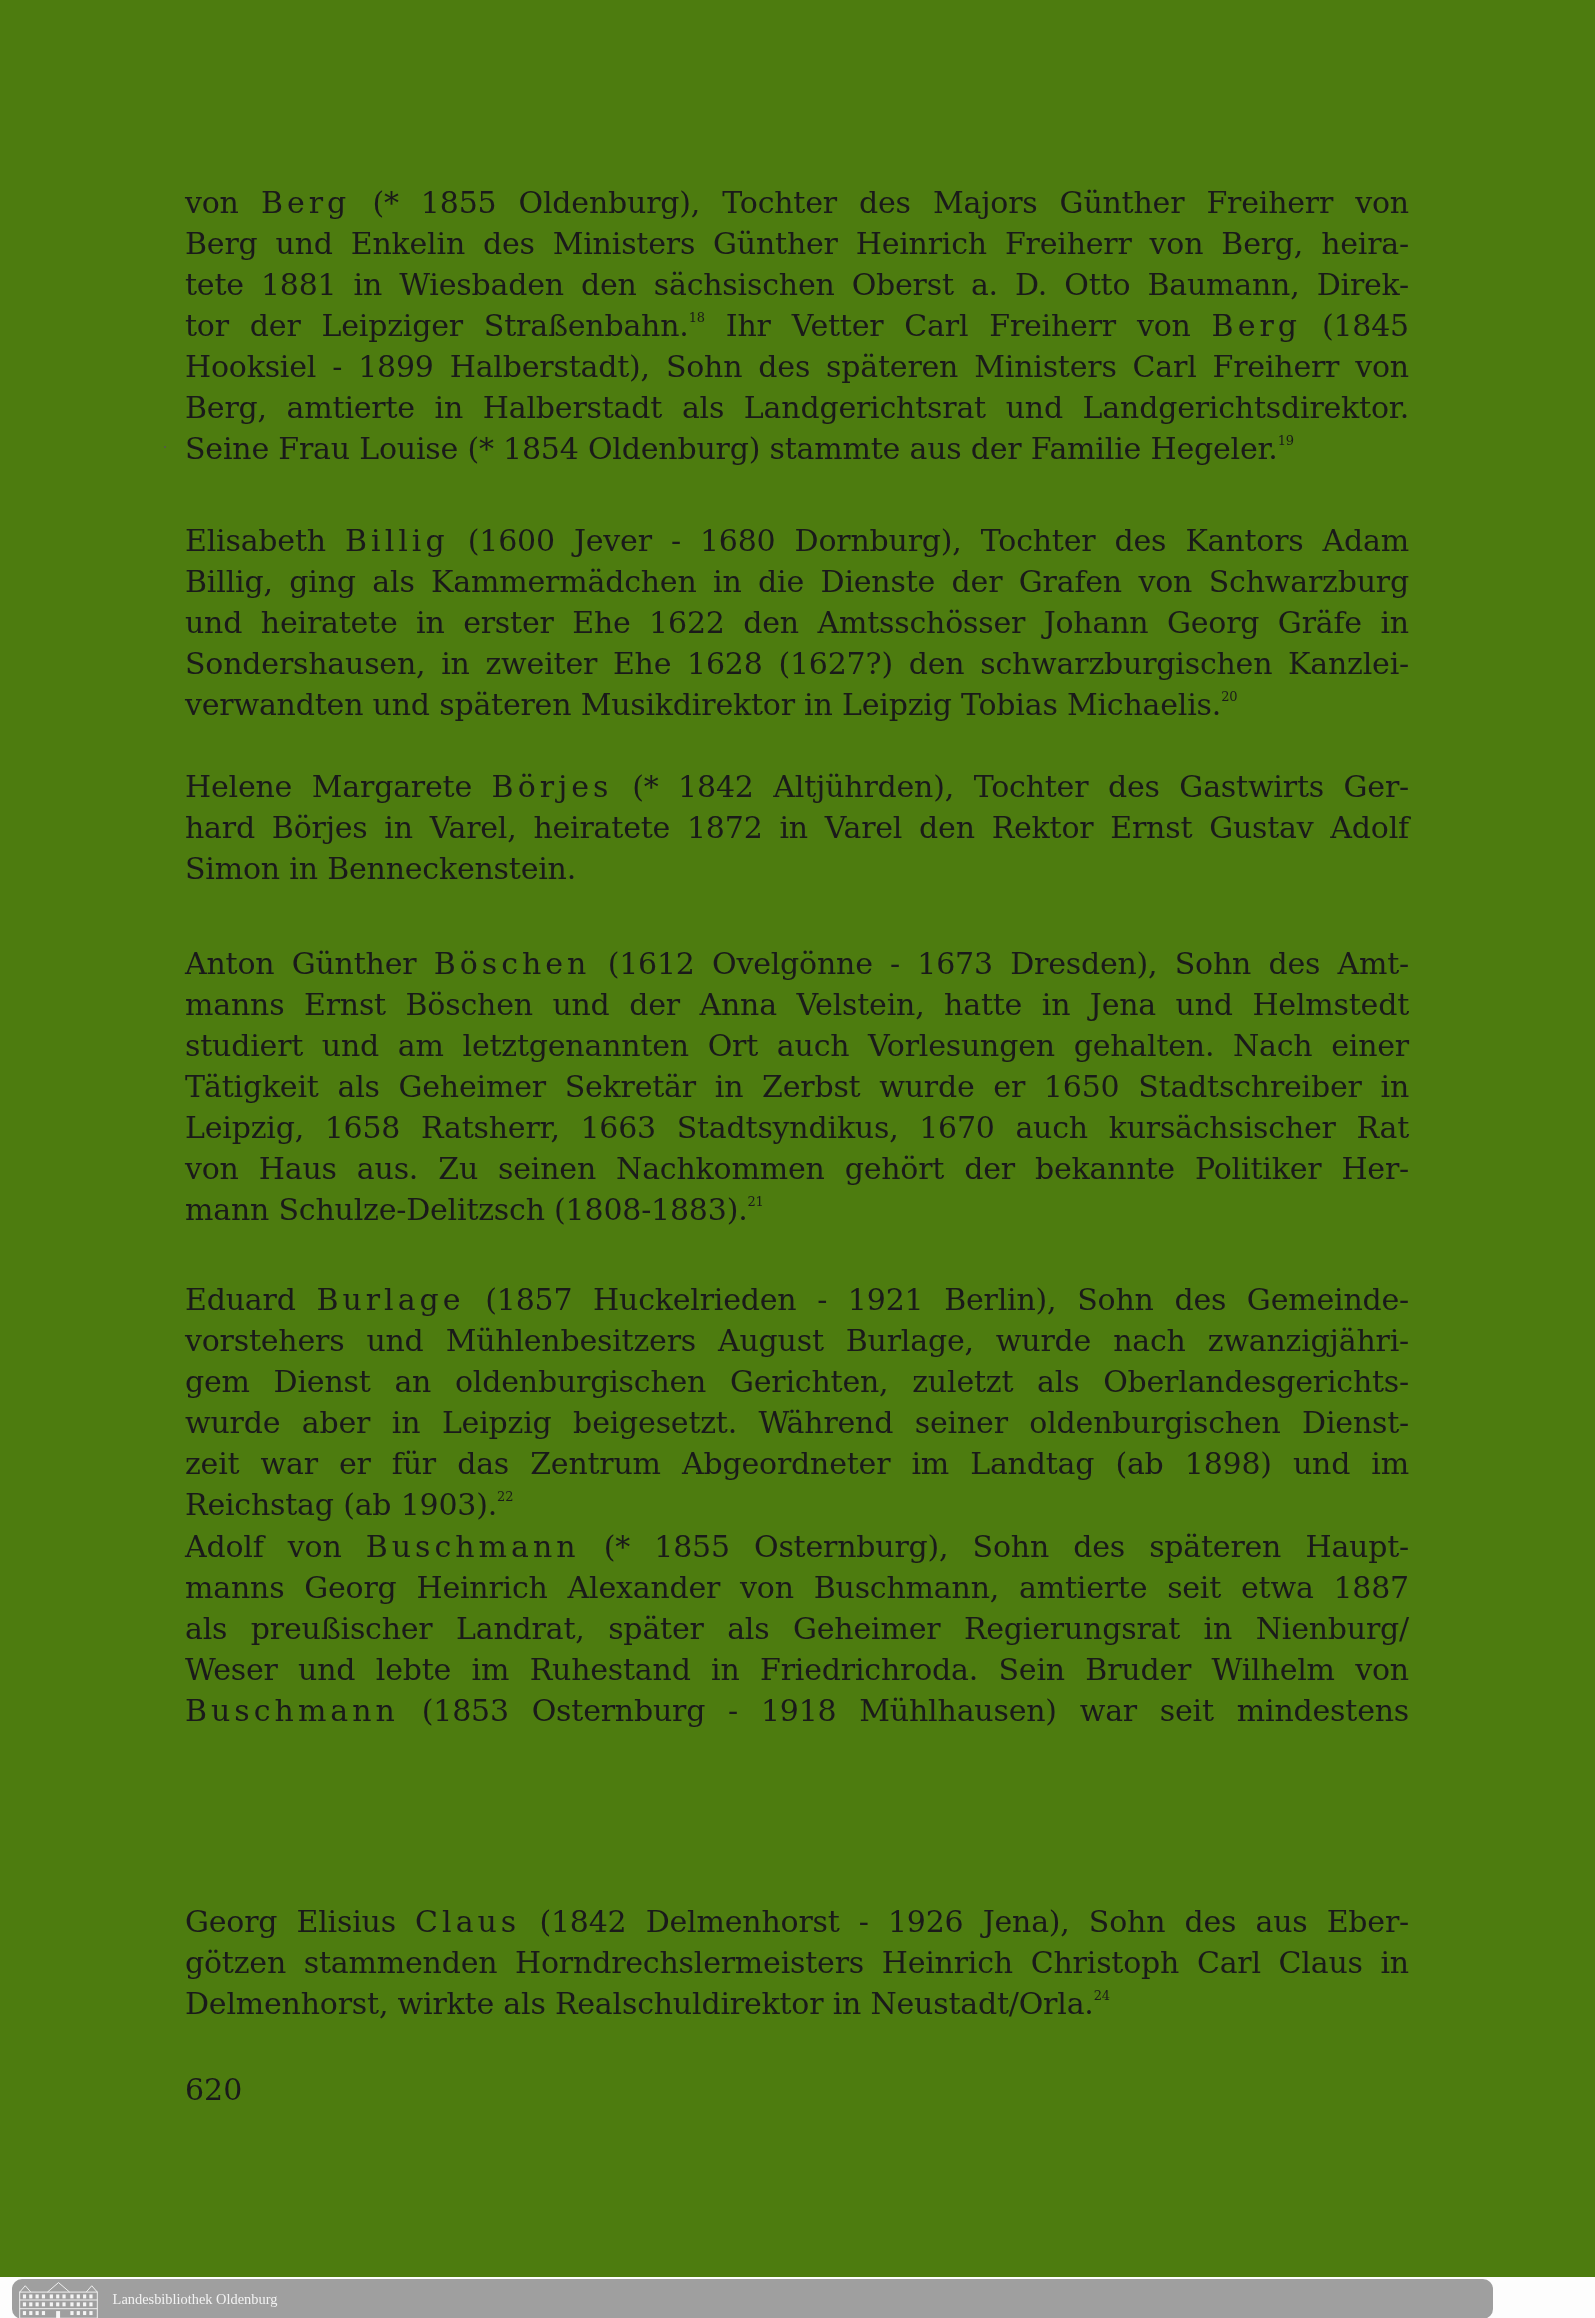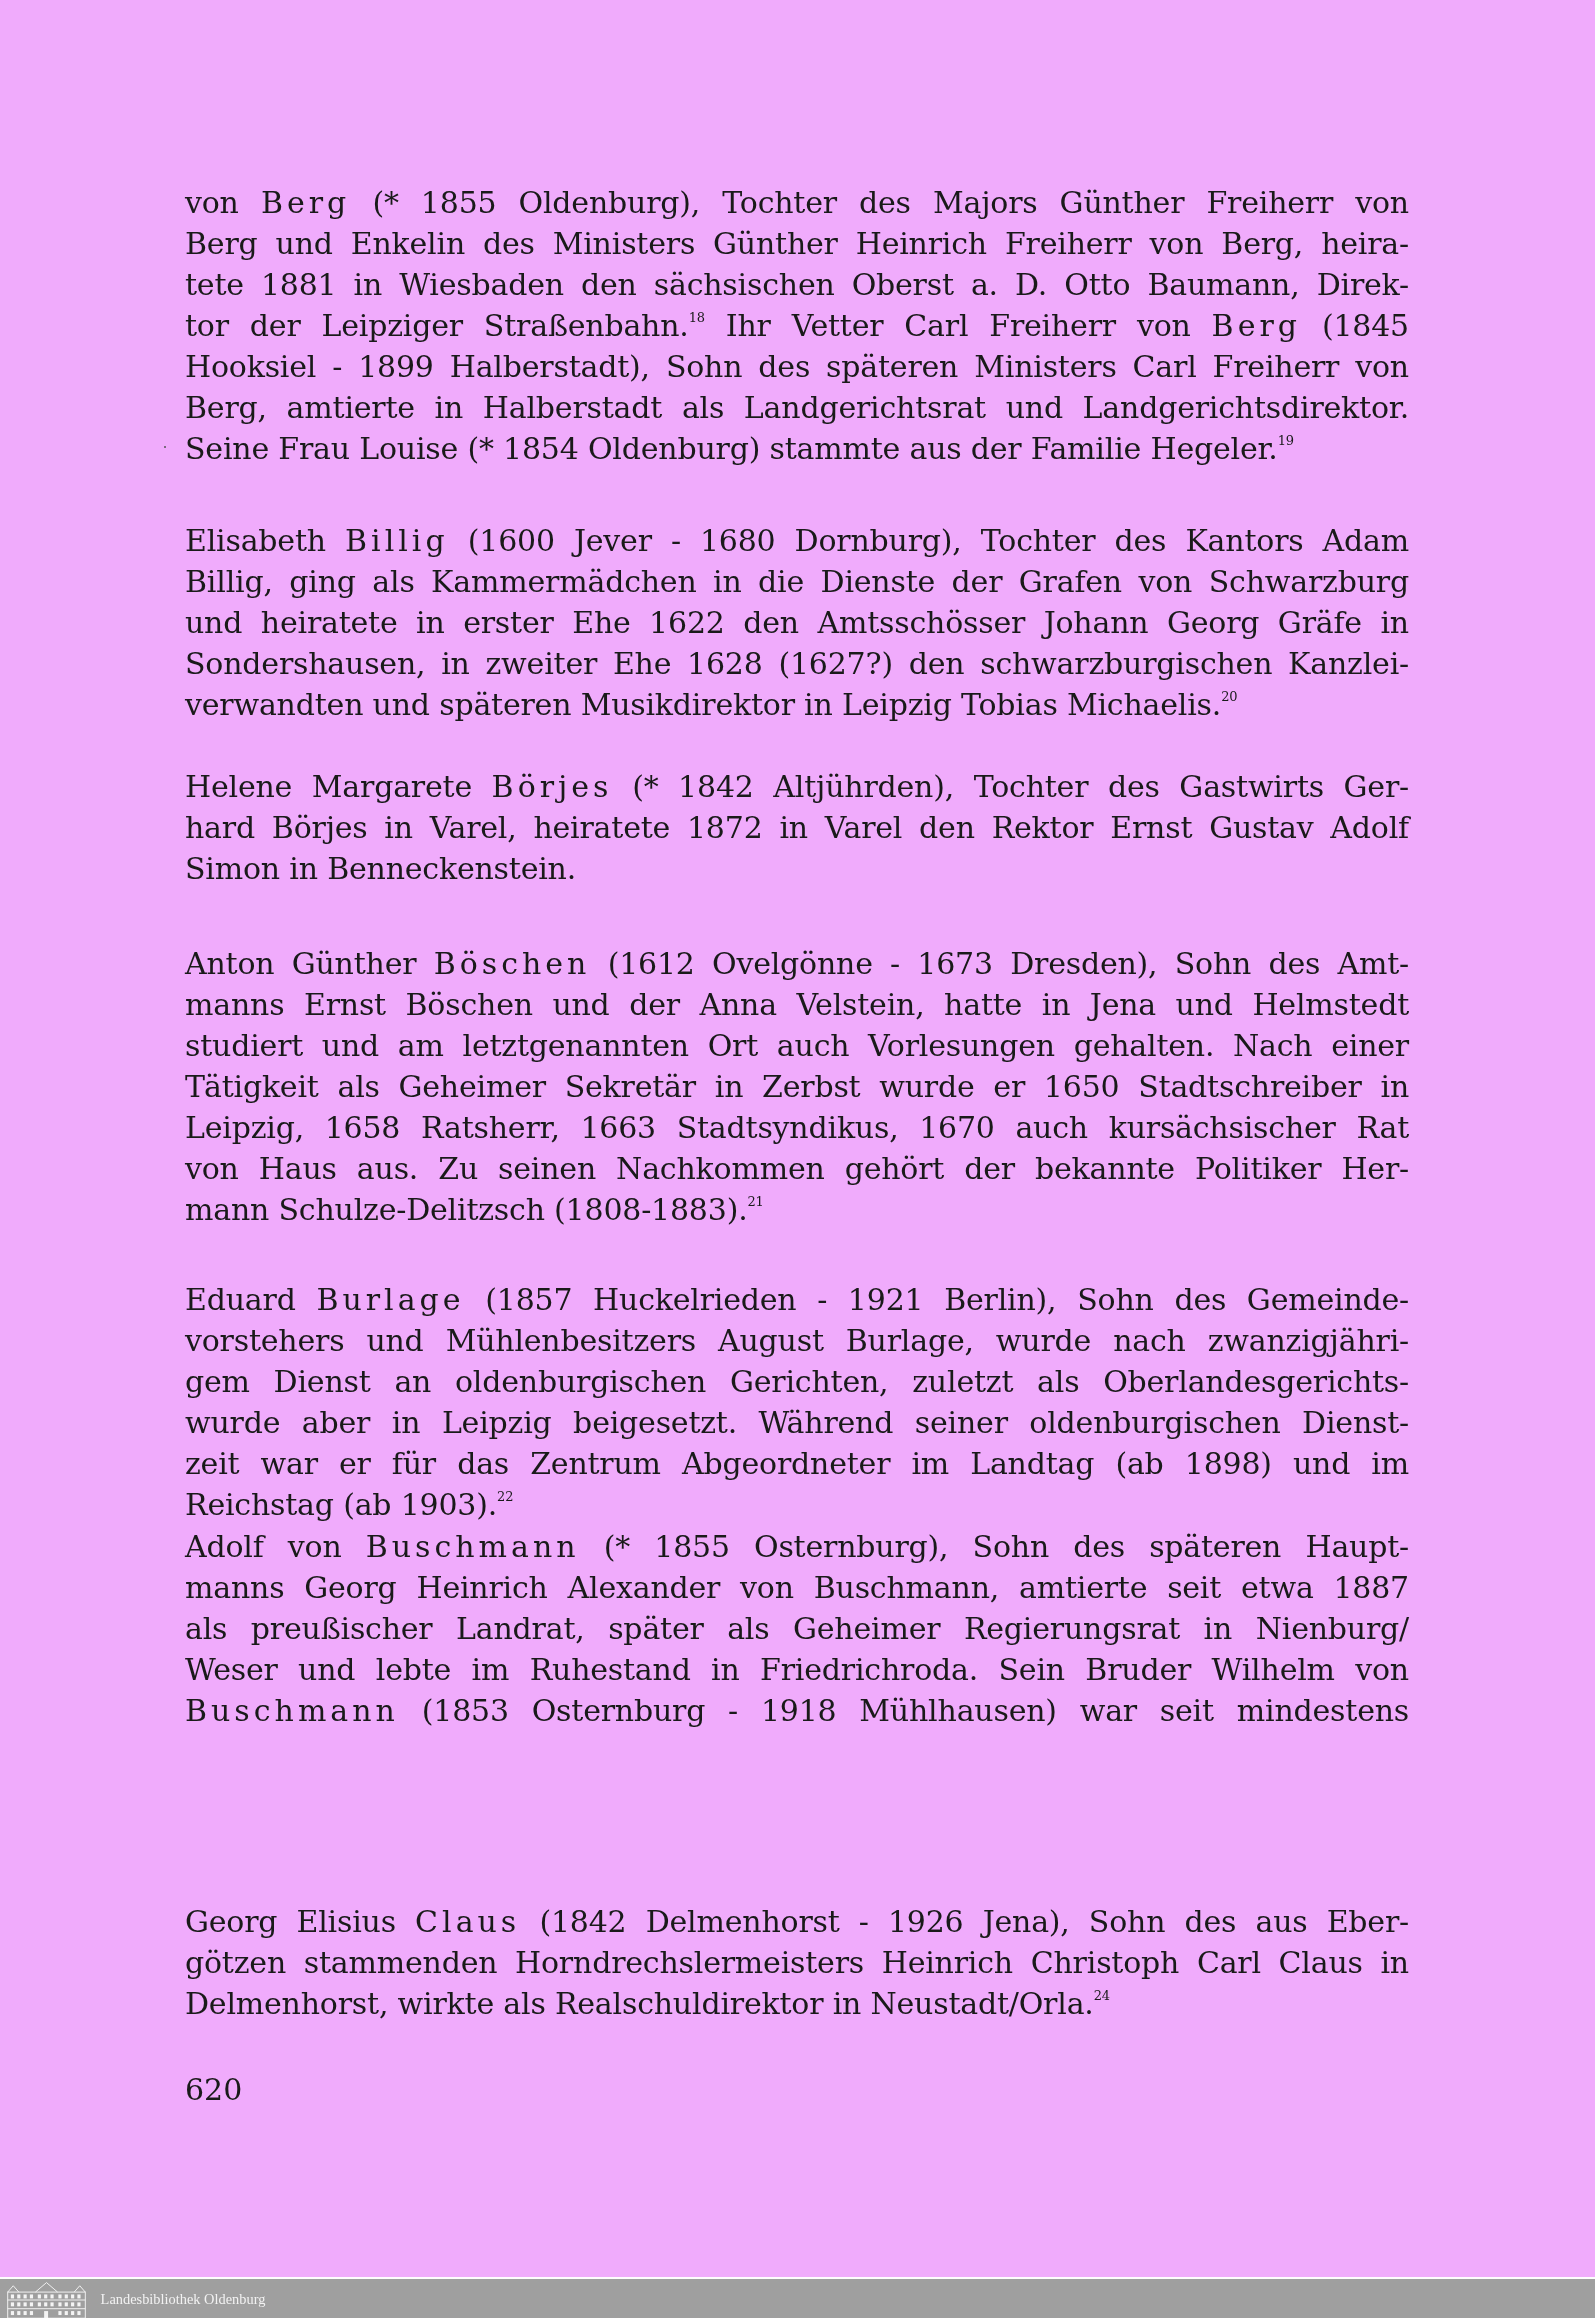--- a/index.html
+++ b/index.html
@@ -9,21 +9,21 @@
       background: #fdfdfd;
       position: relative;
       overflow: hidden;
       font-family: "DejaVu Serif", "Liberation Serif", serif;
       color: #1a1a1a;
     }
     .page {
       position: absolute;
       left: 0; top: 0;
       width: 1595px; height: 2277px;
-      background: #f0abfc;
+      background: #4d7c0f;
     }
     .text-block {
       position: absolute;
       left: 185px;
       width: 1224px;
       font-size: 30px;
       line-height: 41px;
       text-align: justify;
       hyphens: manual;
       letter-spacing: -0.2px;
@@ -41,24 +41,24 @@
     #p7 { top: 1901px; }
     .page-number {
       position: absolute; left: 185px; top: 2069px;
       font-size: 30px; line-height: 41px; text-align: center;
     }
     .margin-mark {
       position: absolute; left: 164px; top: 446px;
       width: 2.4px; height: 2.4px; background: #555; border-radius: 50%;
     }
     .footer-bar {
-      position: absolute; left: 0; top: 2279px;
-      width: 1595px; height: 40px;
+      position: absolute; left: 12px; top: 2279px;
+      width: 1481px; height: 40px;
       background: #9f9f9f;
-      display: flex; align-items: center;
+      display: flex; align-items: center; border-radius: 10px;
     }
     .footer-logo { width: 83px; height: 38px; margin-left: 4.8px; margin-top: 1.6px; }
     .footer-label {
       font-family: "Liberation Serif", serif;
       color: #f2f2f2; font-size: 14.4px; margin-left: 12.8px;
     }
   </style>
 </head>
 <body>
 

